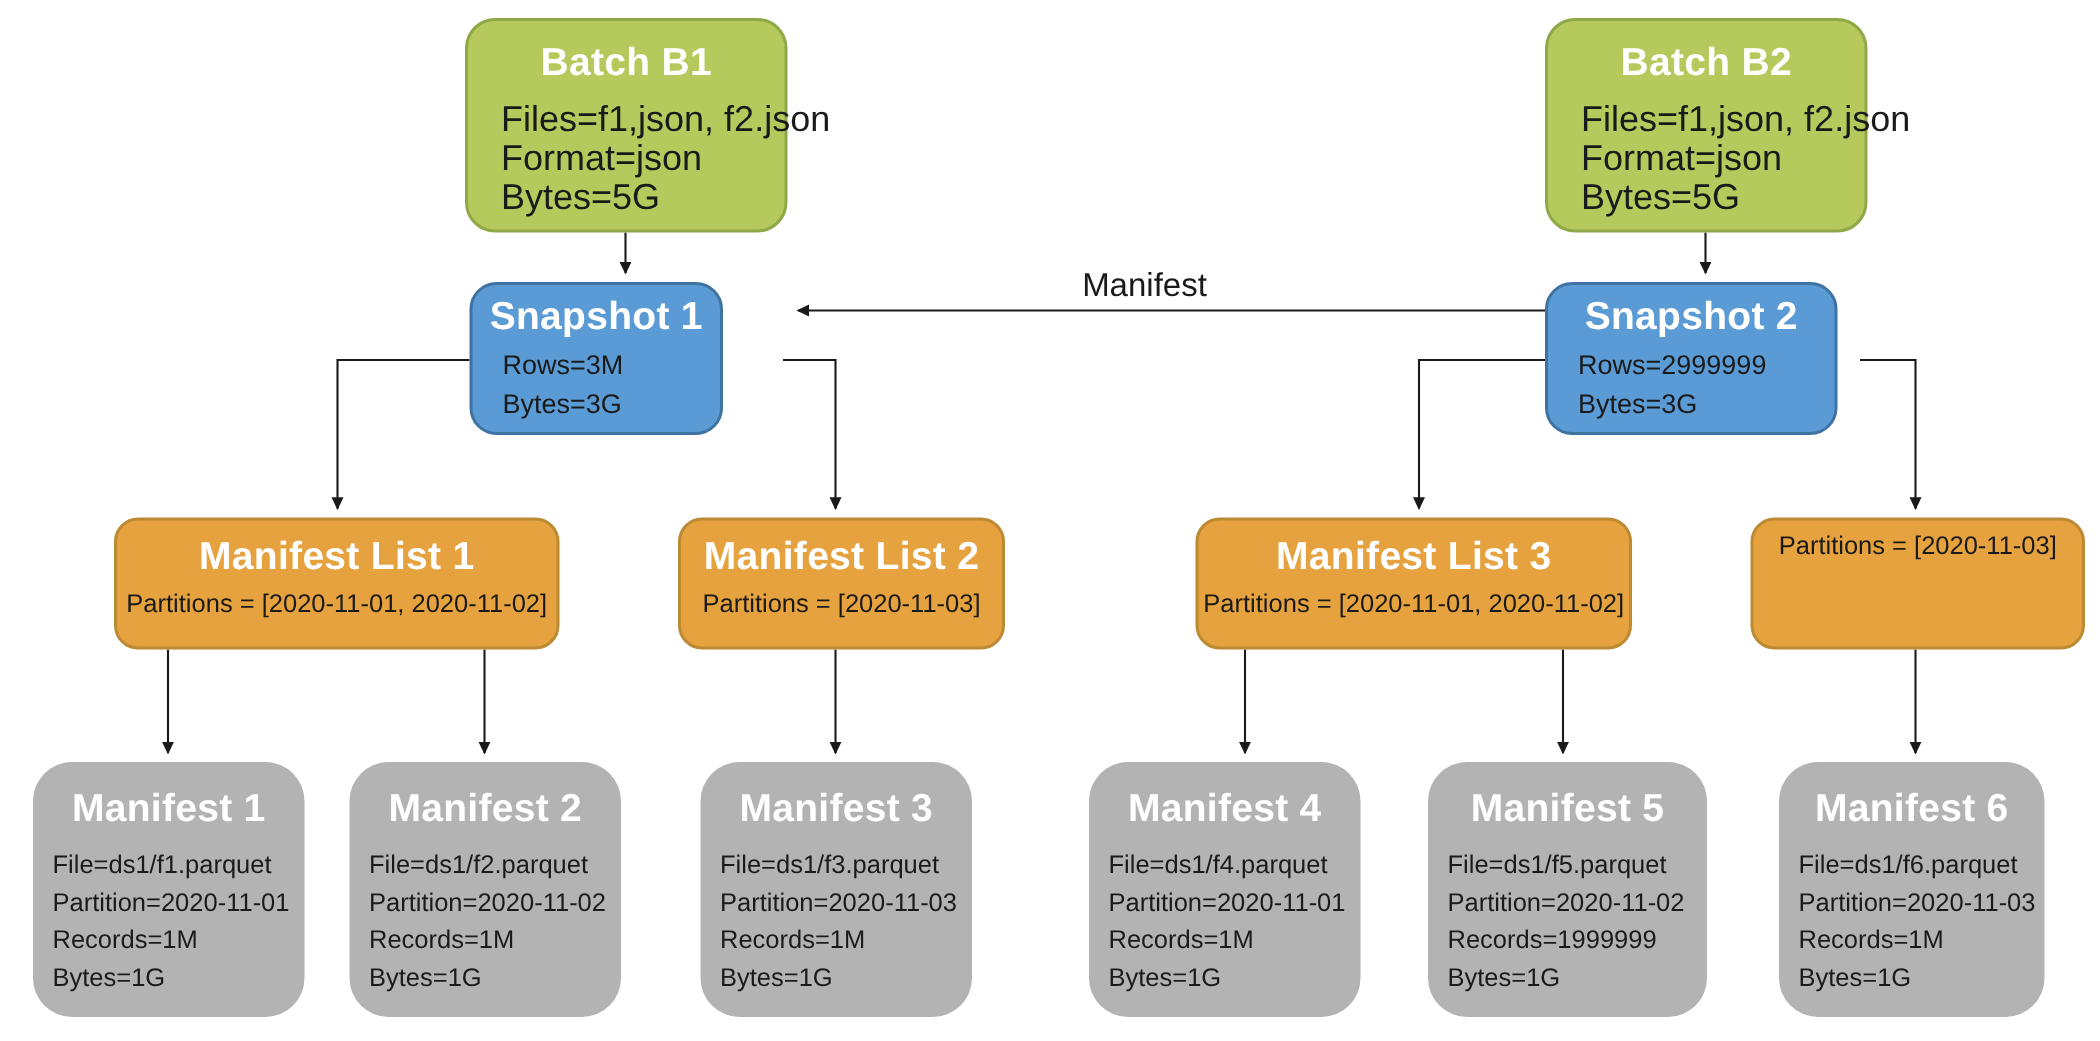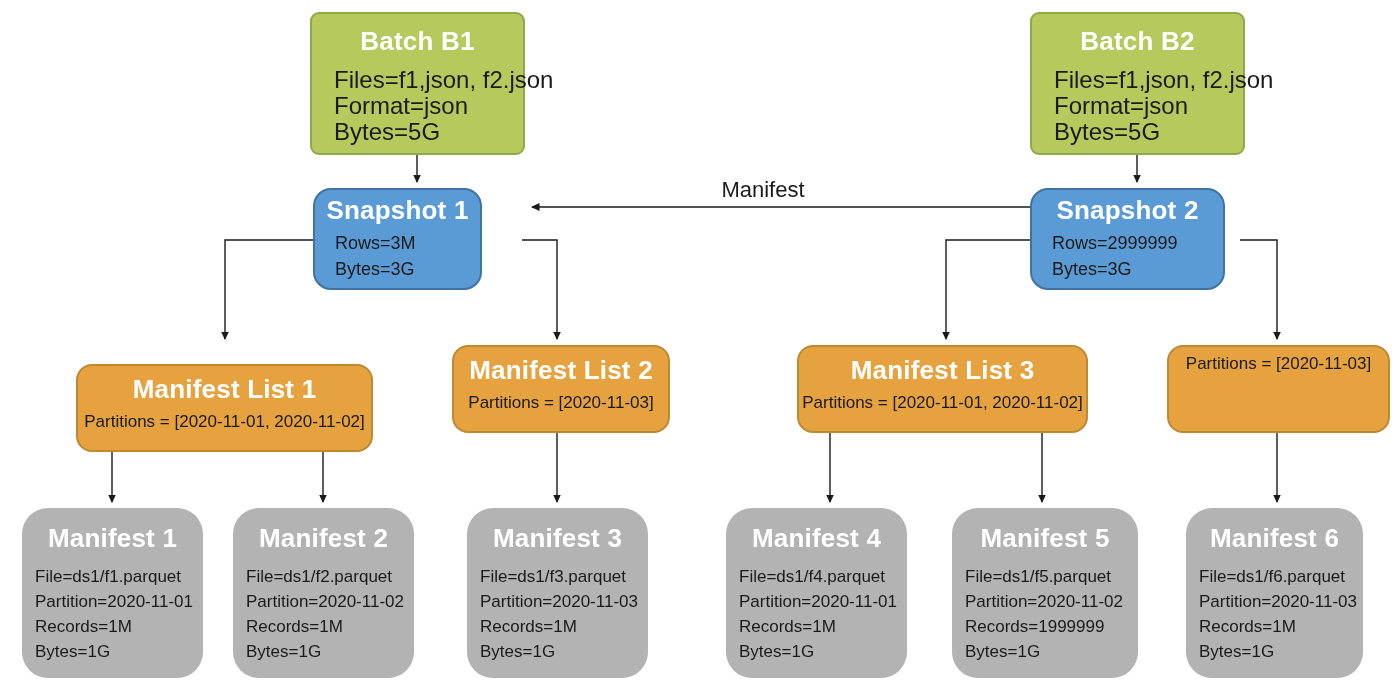--- a/index.html
+++ b/index.html
@@ -35,21 +35,21 @@
   }
   .node-body {
     color: #1a1a1a;
   }
   .node-line { white-space: nowrap; }
 
   
   .batch {
     background: #b5c95c;
     border: 2.5px solid #8fa848;
-    border-radius: 9px;
+    border-radius: 20px;
   }
   .batch .node-title { margin-top: 12px; }
   .batch .node-body { margin-top: 10px; padding-left: 22px; font-size: 24px; line-height: 26px; }
 
   
   .snapshot {
     background: #5b9bd5;
     border: 2.5px solid #3e73a2;
     border-radius: 18px;
   }
@@ -139,21 +139,21 @@
   </div>
 
   <div class="node snapshot" style="left:1030px; top:188px; width:195px; height:102px;">
     <div class="node-title">Snapshot 2</div>
     <div class="node-body">
       <div class="node-line">Rows=2999999</div>
       <div class="node-line">Bytes=3G</div>
     </div>
   </div>
 
-  <div class="node mlist" style="left:76px; top:364px; width:297px; height:88px;">
+  <div class="node mlist" style="left:76px; top:345px; width:297px; height:88px;">
     <div class="node-title">Manifest List 1</div>
     <div class="node-body">Partitions = [2020-11-01, 2020-11-02]</div>
   </div>
 
   <div class="node mlist" style="left:452px; top:345px; width:218px; height:88px;">
     <div class="node-title">Manifest List 2</div>
     <div class="node-body">Partitions = [2020-11-03]</div>
   </div>
 
   <div class="node mlist" style="left:797px; top:345px; width:291px; height:88px;">

